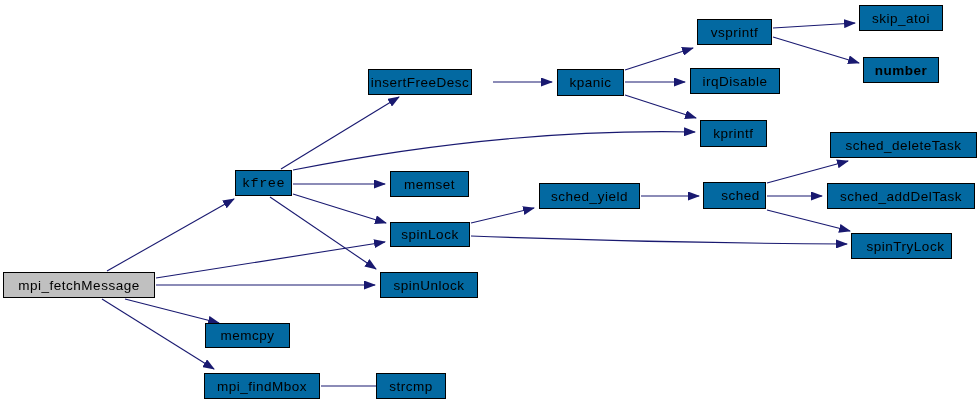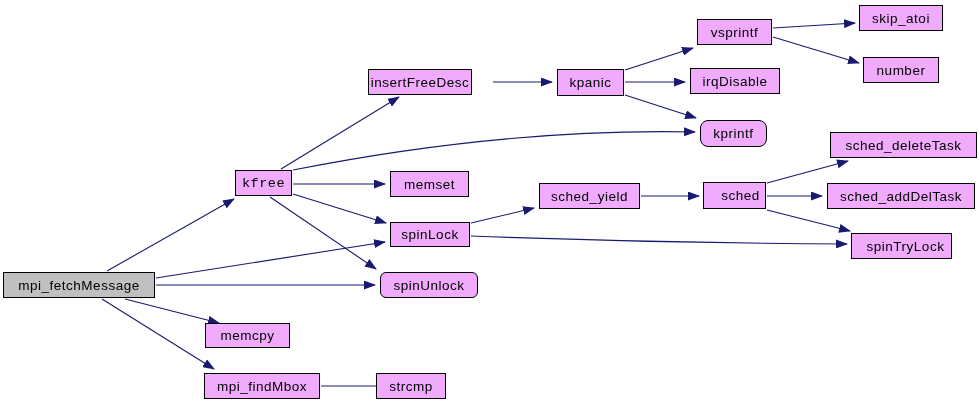--- a/index.html
+++ b/index.html
@@ -17,21 +17,21 @@
   }
   #edge-layer {
     position: absolute;
     left: 0; top: 0;
     width: 979px; height: 405px;
   }
   .node {
     position: absolute;
     box-sizing: border-box;
     border: 1px solid #000000;
-    background: #f0abfc;
+    background: #0369a1;
     color: #000000;
     display: flex;
     align-items: center;
     justify-content: center;
     font-size: 13.5px;
     letter-spacing: 0.5px;
     white-space: nowrap;
     cursor: pointer;
   }
   .node.highlight {
@@ -74,29 +74,29 @@
         <path d="M767,210 L850,231" stroke="#191970" stroke-width="1.1" fill="none" marker-end="url(#arrow)"></path>
         <path d="M321,386 L391,386" stroke="#191970" stroke-width="1.1" fill="none" marker-end="url(#arrow)"></path>
       </g>
   </svg>
   <div id="node-layer">
       <div class="node highlight" style="left: 3px; top: 272px; width: 152px; height: 26px;">mpi_fetchMessage</div>
       <div class="node" style="left: 235px; top: 170px; width: 57px; height: 26px; font-family: Liberation Mono, monospace;">kfree</div>
       <div class="node" style="left: 368px; top: 69px; width: 104px; height: 26px;">insertFreeDesc</div>
       <div class="node" style="left: 390px; top: 171px; width: 79px; height: 26px;">memset</div>
       <div class="node" style="left: 390px; top: 222px; width: 80px; height: 25px;">spinLock</div>
-      <div class="node" style="left: 380px; top: 272px; width: 98px; height: 26px; border-radius: 6px;">spinUnlock</div>
+      <div class="node" style="left: 380px; top: 272px; width: 98px; height: 26px;">spinUnlock</div>
       <div class="node" style="left: 205px; top: 323px; width: 85px; height: 25px; text-align: right;">memcpy</div>
       <div class="node" style="left: 204px; top: 373px; width: 116px; height: 26px;">mpi_findMbox</div>
       <div class="node" style="left: 376px; top: 373px; width: 70px; height: 26px;">strcmp</div>
       <div class="node" style="left: 557px; top: 69px; width: 67px; height: 27px;">kpanic</div>
       <div class="node" style="left: 697px; top: 19px; width: 75px; height: 26px;">vsprintf</div>
       <div class="node" style="left: 690px; top: 68px; width: 90px; height: 26px;">irqDisable</div>
-      <div class="node" style="left: 700px; top: 120px; width: 67px; height: 27px; border-radius: 8px;">kprintf</div>
+      <div class="node" style="left: 700px; top: 120px; width: 67px; height: 27px;">kprintf</div>
       <div class="node" style="left: 859px; top: 5px; width: 84px; height: 26px;">skip_atoi</div>
-      <div class="node" style="left: 863px; top: 57px; width: 76px; height: 26px;">number</div>
+      <div class="node" style="left: 863px; top: 57px; width: 76px; height: 26px; font-weight: bold;">number</div>
       <div class="node" style="left: 539px; top: 183px; width: 101px; height: 26px;">sched_yield</div>
       <div class="node" style="left: 703px; top: 182px; width: 63px; height: 27px; padding-left: 12px;">sched</div>
       <div class="node" style="left: 830px; top: 132px; width: 147px; height: 26px;">sched_deleteTask</div>
       <div class="node" style="left: 827px; top: 183px; width: 148px; height: 26px; text-align: center;">sched_addDelTask</div>
       <div class="node" style="left: 851px; top: 233px; width: 101px; height: 26px; padding-left: 8px;">spinTryLock</div>
     </div>
 </div>
 
 </body></html>

